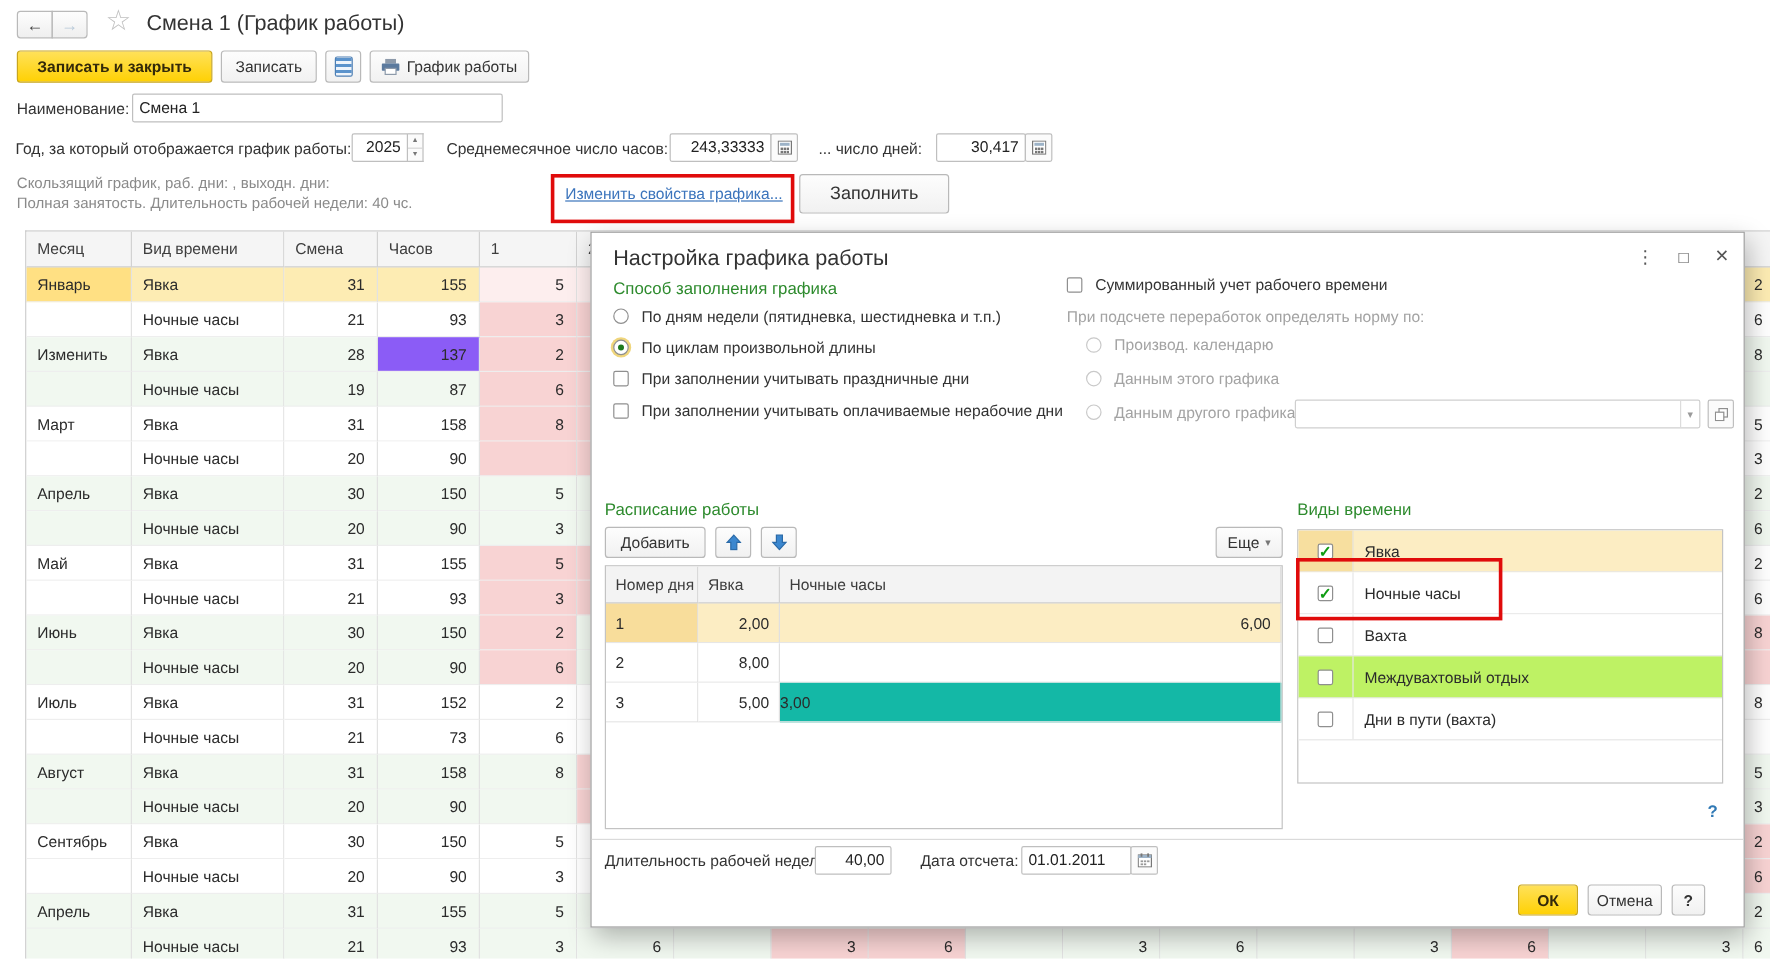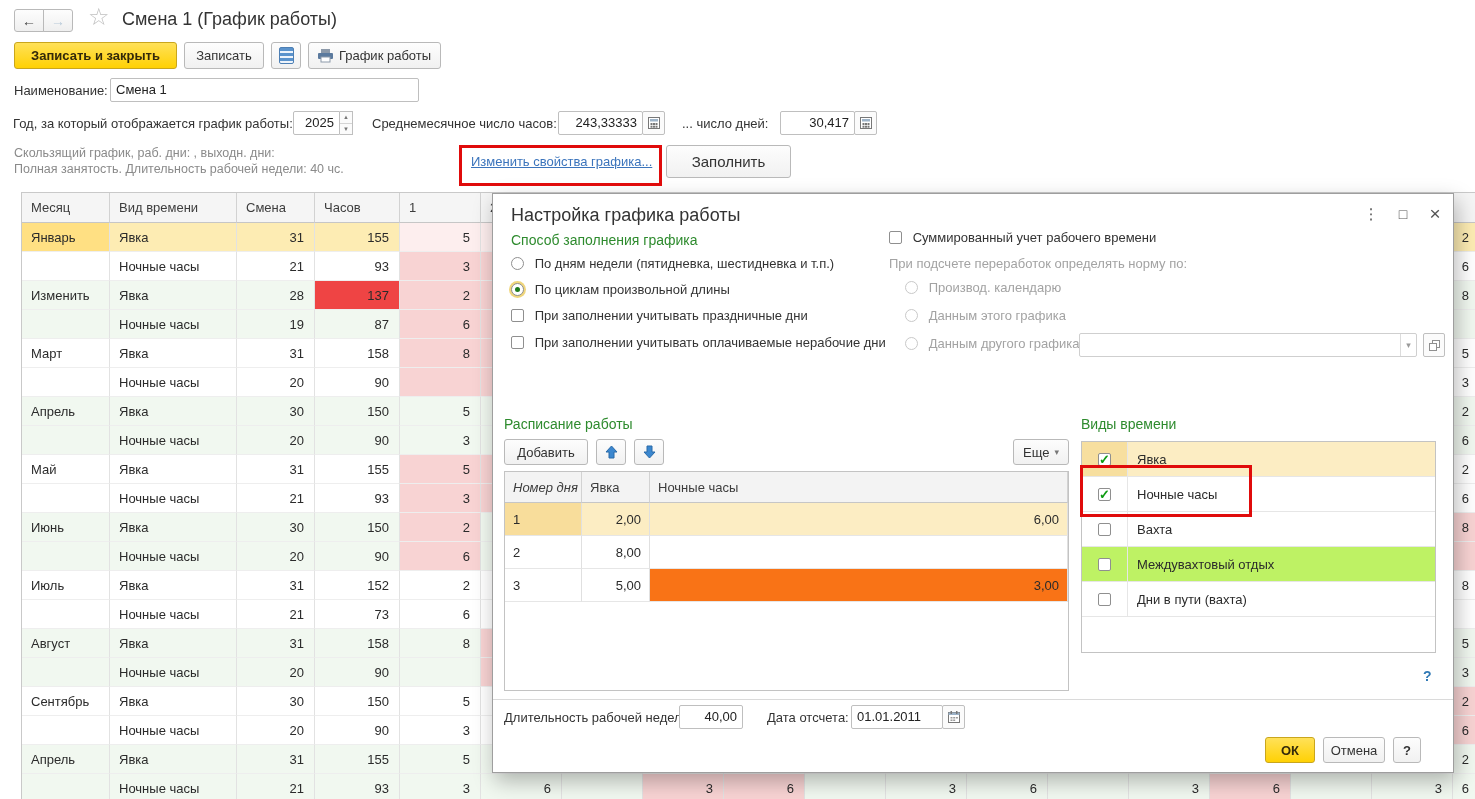--- a/index.html
+++ b/index.html
@@ -186,21 +186,21 @@
         <div class="tc right" style="width: 81px; background: rgb(255, 255, 255);"></div>
         <div class="tc right" style="width: 81px; background: rgb(255, 255, 255);"></div>
         <div class="tc right" style="width: 81px; background: rgb(255, 255, 255);"></div>
         <div class="tc right" style="width: 81px; background: rgb(255, 255, 255);"></div>
         <div class="tc right" style="width: 23px; padding-right: 6px; background: rgb(255, 255, 255);">6</div>
       </div>
       <div class="trow">
         <div class="tc left" style="width: 88px; background: rgb(241, 248, 240);">Изменить</div>
         <div class="tc left" style="width: 127px; background: rgb(241, 248, 240);">Явка</div>
         <div class="tc right" style="width: 78px; background: rgb(241, 248, 240);">28</div>
-        <div class="tc right" style="width: 85px; background: #ef4444;">137</div>
+        <div class="tc right" style="width: 85px; background: #8b5cf6;">137</div>
         <div class="tc right" style="width: 81px; background: rgb(248, 211, 211);">2</div>
         <div class="tc right" style="width: 81px; background: rgb(248, 211, 211);"></div>
         <div class="tc right" style="width: 81px; background: rgb(241, 248, 240);"></div>
         <div class="tc right" style="width: 81px; background: rgb(241, 248, 240);"></div>
         <div class="tc right" style="width: 81px; background: rgb(241, 248, 240);"></div>
         <div class="tc right" style="width: 81px; background: rgb(241, 248, 240);"></div>
         <div class="tc right" style="width: 81px; background: rgb(241, 248, 240);"></div>
         <div class="tc right" style="width: 81px; background: rgb(241, 248, 240);"></div>
         <div class="tc right" style="width: 81px; background: rgb(241, 248, 240);"></div>
         <div class="tc right" style="width: 81px; background: rgb(241, 248, 240);"></div>
@@ -615,38 +615,38 @@
       <svg width="13" height="14">
           <path d="M6.5 13 L1 7 H4 V1 H9 V7 H12 Z" fill="#3b87cf" stroke="#2a6aa8"></path>
         </svg>
     </div>
     <div class="btn" style="left:520px;top:245px;width:56px;height:26px;gap:5px">
       <span>Еще</span>
       <span style="font-size:9px;color:#777">▾</span>
     </div>
     <div id="ws-table">
         <div class="wtrow wthead">
-          <div class="wtc" style="width: 77px; padding-left: 8px; font-style: italic;">Номер дня</div>
+          <div class="wtc" style="width: 77px; padding-left: 8px;">Номер дня</div>
           <div class="wtc" style="width: 68px; padding-left: 8px;">Явка</div>
           <div class="wtc" style="width: 418px; padding-left: 8px;">Ночные часы</div>
         </div>
         <div class="wtrow">
           <div class="wtc" style="width: 77px; padding-left: 8px; background: rgb(248, 221, 155);">1</div>
           <div class="wtc" style="width: 68px; text-align: right; padding-right: 8px; background: rgb(252, 237, 195);">2,00</div>
           <div class="wtc" style="width: 418px; text-align: right; padding-right: 8px; background: rgb(252, 237, 195);">6,00</div>
         </div>
         <div class="wtrow">
           <div class="wtc" style="width: 77px; padding-left: 8px; background: rgb(255, 255, 255);">2</div>
           <div class="wtc" style="width: 68px; text-align: right; padding-right: 8px; background: rgb(255, 255, 255);">8,00</div>
           <div class="wtc" style="width: 418px; text-align: right; padding-right: 8px; background: rgb(255, 255, 255);"></div>
         </div>
         <div class="wtrow">
           <div class="wtc" style="width: 77px; padding-left: 8px; background: rgb(255, 255, 255);">3</div>
           <div class="wtc" style="width: 68px; text-align: right; padding-right: 8px; background: rgb(255, 255, 255);">5,00</div>
-          <div class="wtc" style="width: 418px; text-align: right; padding-right: 8px; background: #f97316;">3,00</div>
+          <div class="wtc" style="width: 418px; padding-right: 8px; background: #14b8a6;">3,00</div>
         </div>
       </div>
 
     <div class="abs" style="left:0;top:505px;width:960px;border-top:1px solid #dadada"></div>
     <div class="lbl" style="left:11px;top:516px">Длительность рабочей недели:</div>
     <div class="inp right" style="left:186px;top:511px;width:64px">40,00</div>
     <div class="lbl" style="left:274px;top:516px">Дата отсчета:</div>
     <div class="inp" style="left:358px;top:511px;width:92px">01.01.2011</div>
     <div class="abtn" style="left:449px;top:511px;width:23px">
       <svg width="12" height="12">

